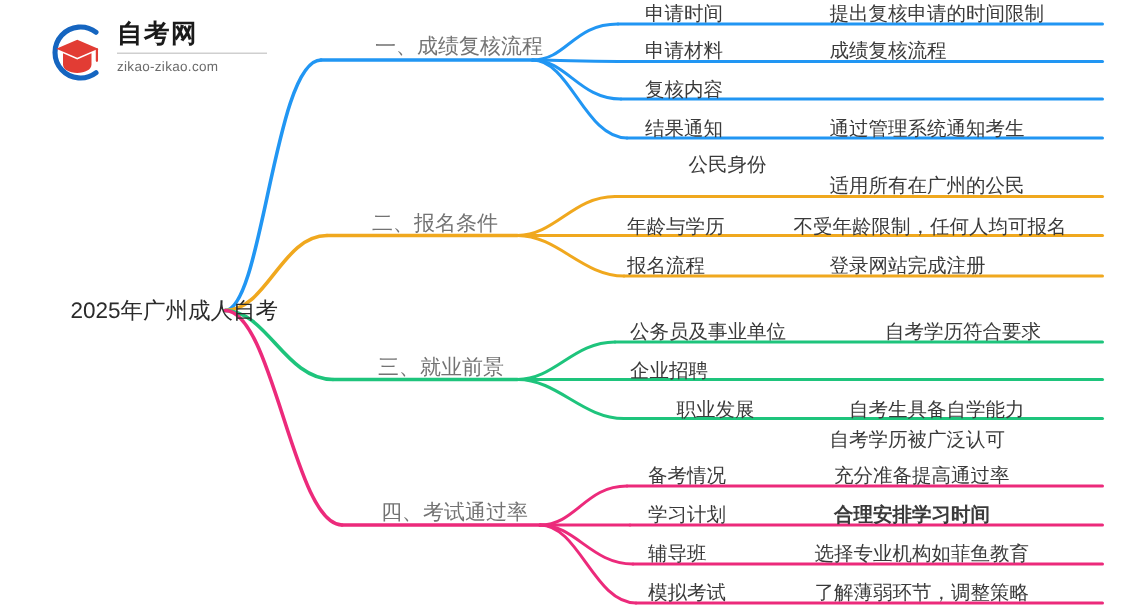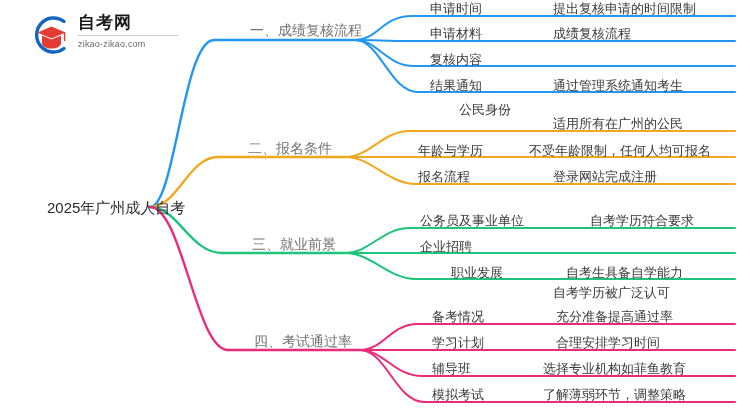--- a/index.html
+++ b/index.html
@@ -189,21 +189,21 @@
   <div class="node leaf-label" style="left:420px; top:240px;">企业招聘</div>
   <div class="node leaf-desc" style="left:553px; top:240px;margin-top:46px;">自考学历被广泛认可</div>
 
   <div class="node leaf-label" style="left:420px; top:266px;margin-left:31px;">职业发展</div>
   <div class="node leaf-desc" style="left:553px; top:266px;margin-left:13px;">自考生具备自学能力</div>
 
   <div class="node leaf-label" style="left:432px; top:310px;">备考情况</div>
   <div class="node leaf-desc" style="left:556px; top:310px;">充分准备提高通过率</div>
 
   <div class="node leaf-label" style="left:432px; top:336px;">学习计划</div>
-  <div class="node leaf-desc" style="left:556px; top:336px;">合理安排学习时间</div>
+  <div class="node leaf-desc" style="left:556px; top:336px;font-weight:bold;">合理安排学习时间</div>
 
   <div class="node leaf-label" style="left:432px; top:362px;">辅导班</div>
   <div class="node leaf-desc" style="left:543px; top:362px;">选择专业机构如菲鱼教育</div>
 
   <div class="node leaf-label" style="left:432px; top:388px;">模拟考试</div>
   <div class="node leaf-desc" style="left:543px; top:388px;">了解薄弱环节，调整策略</div>
 
 </div>
 
 </body></html>

